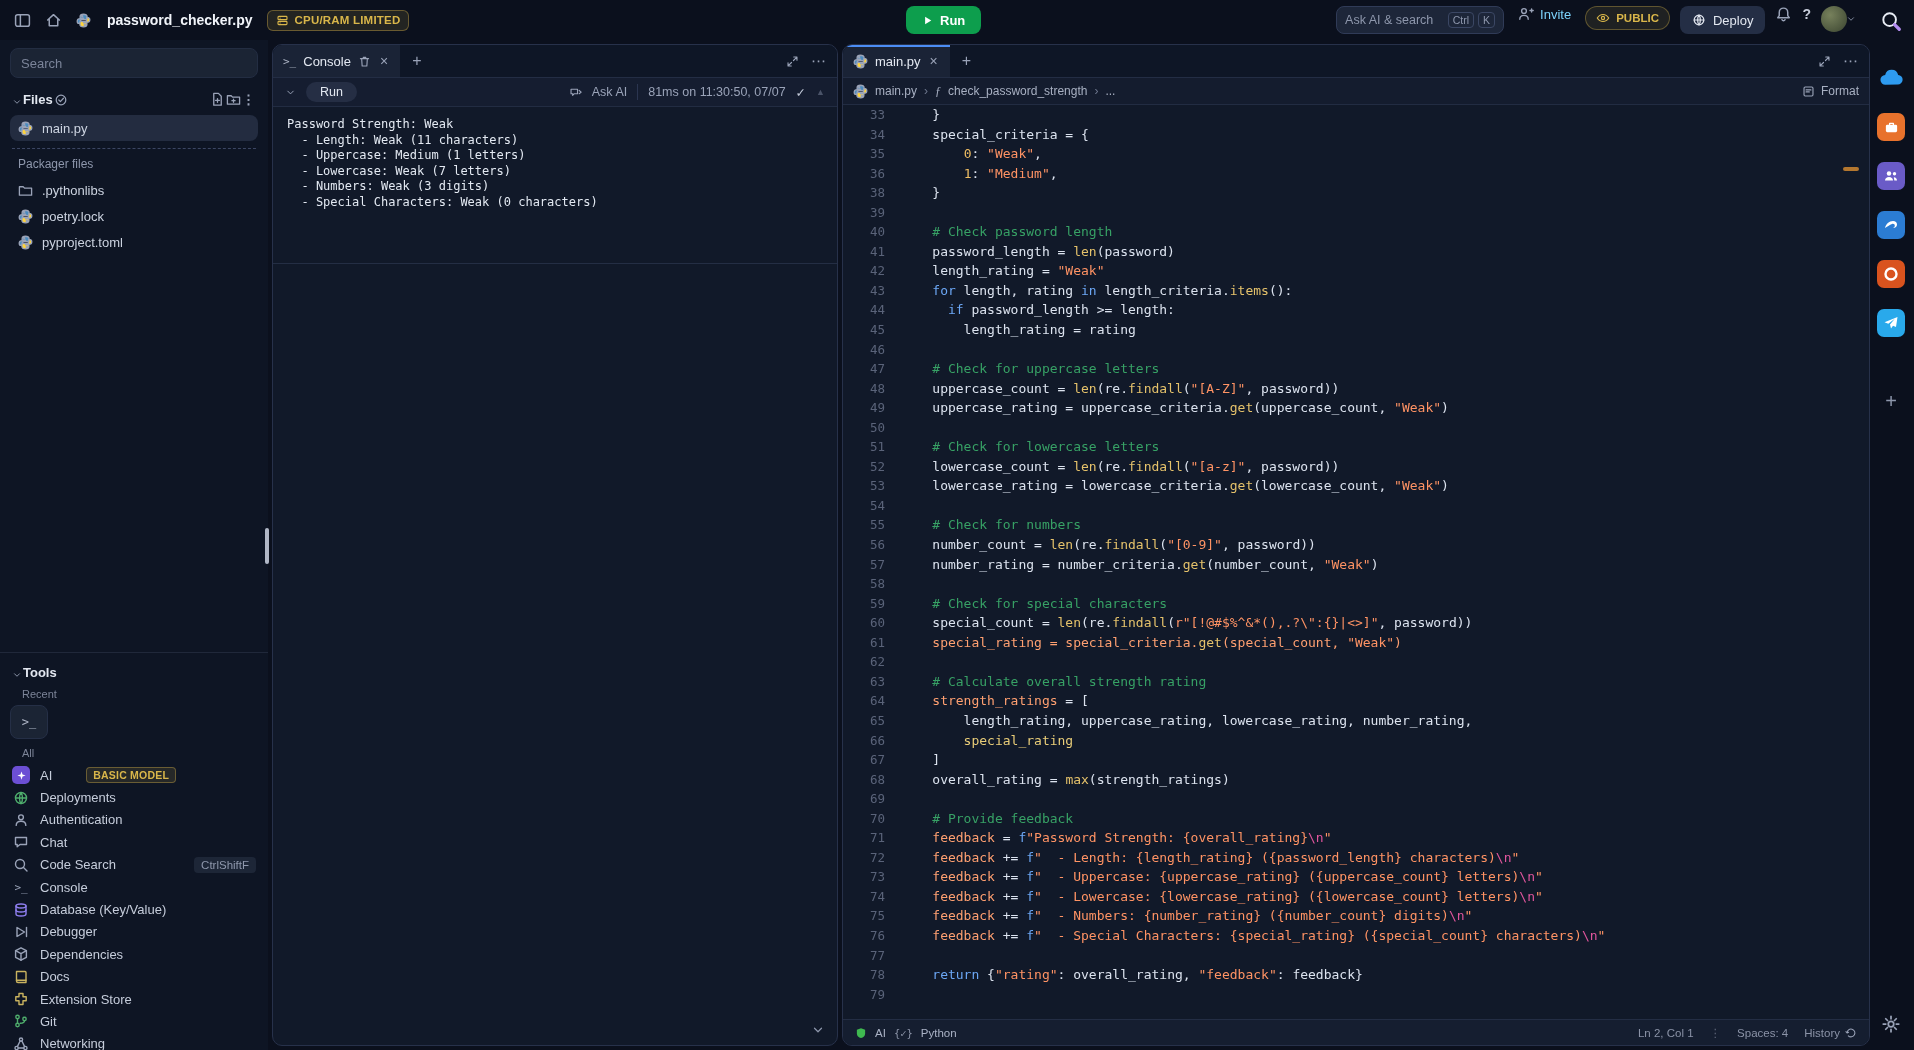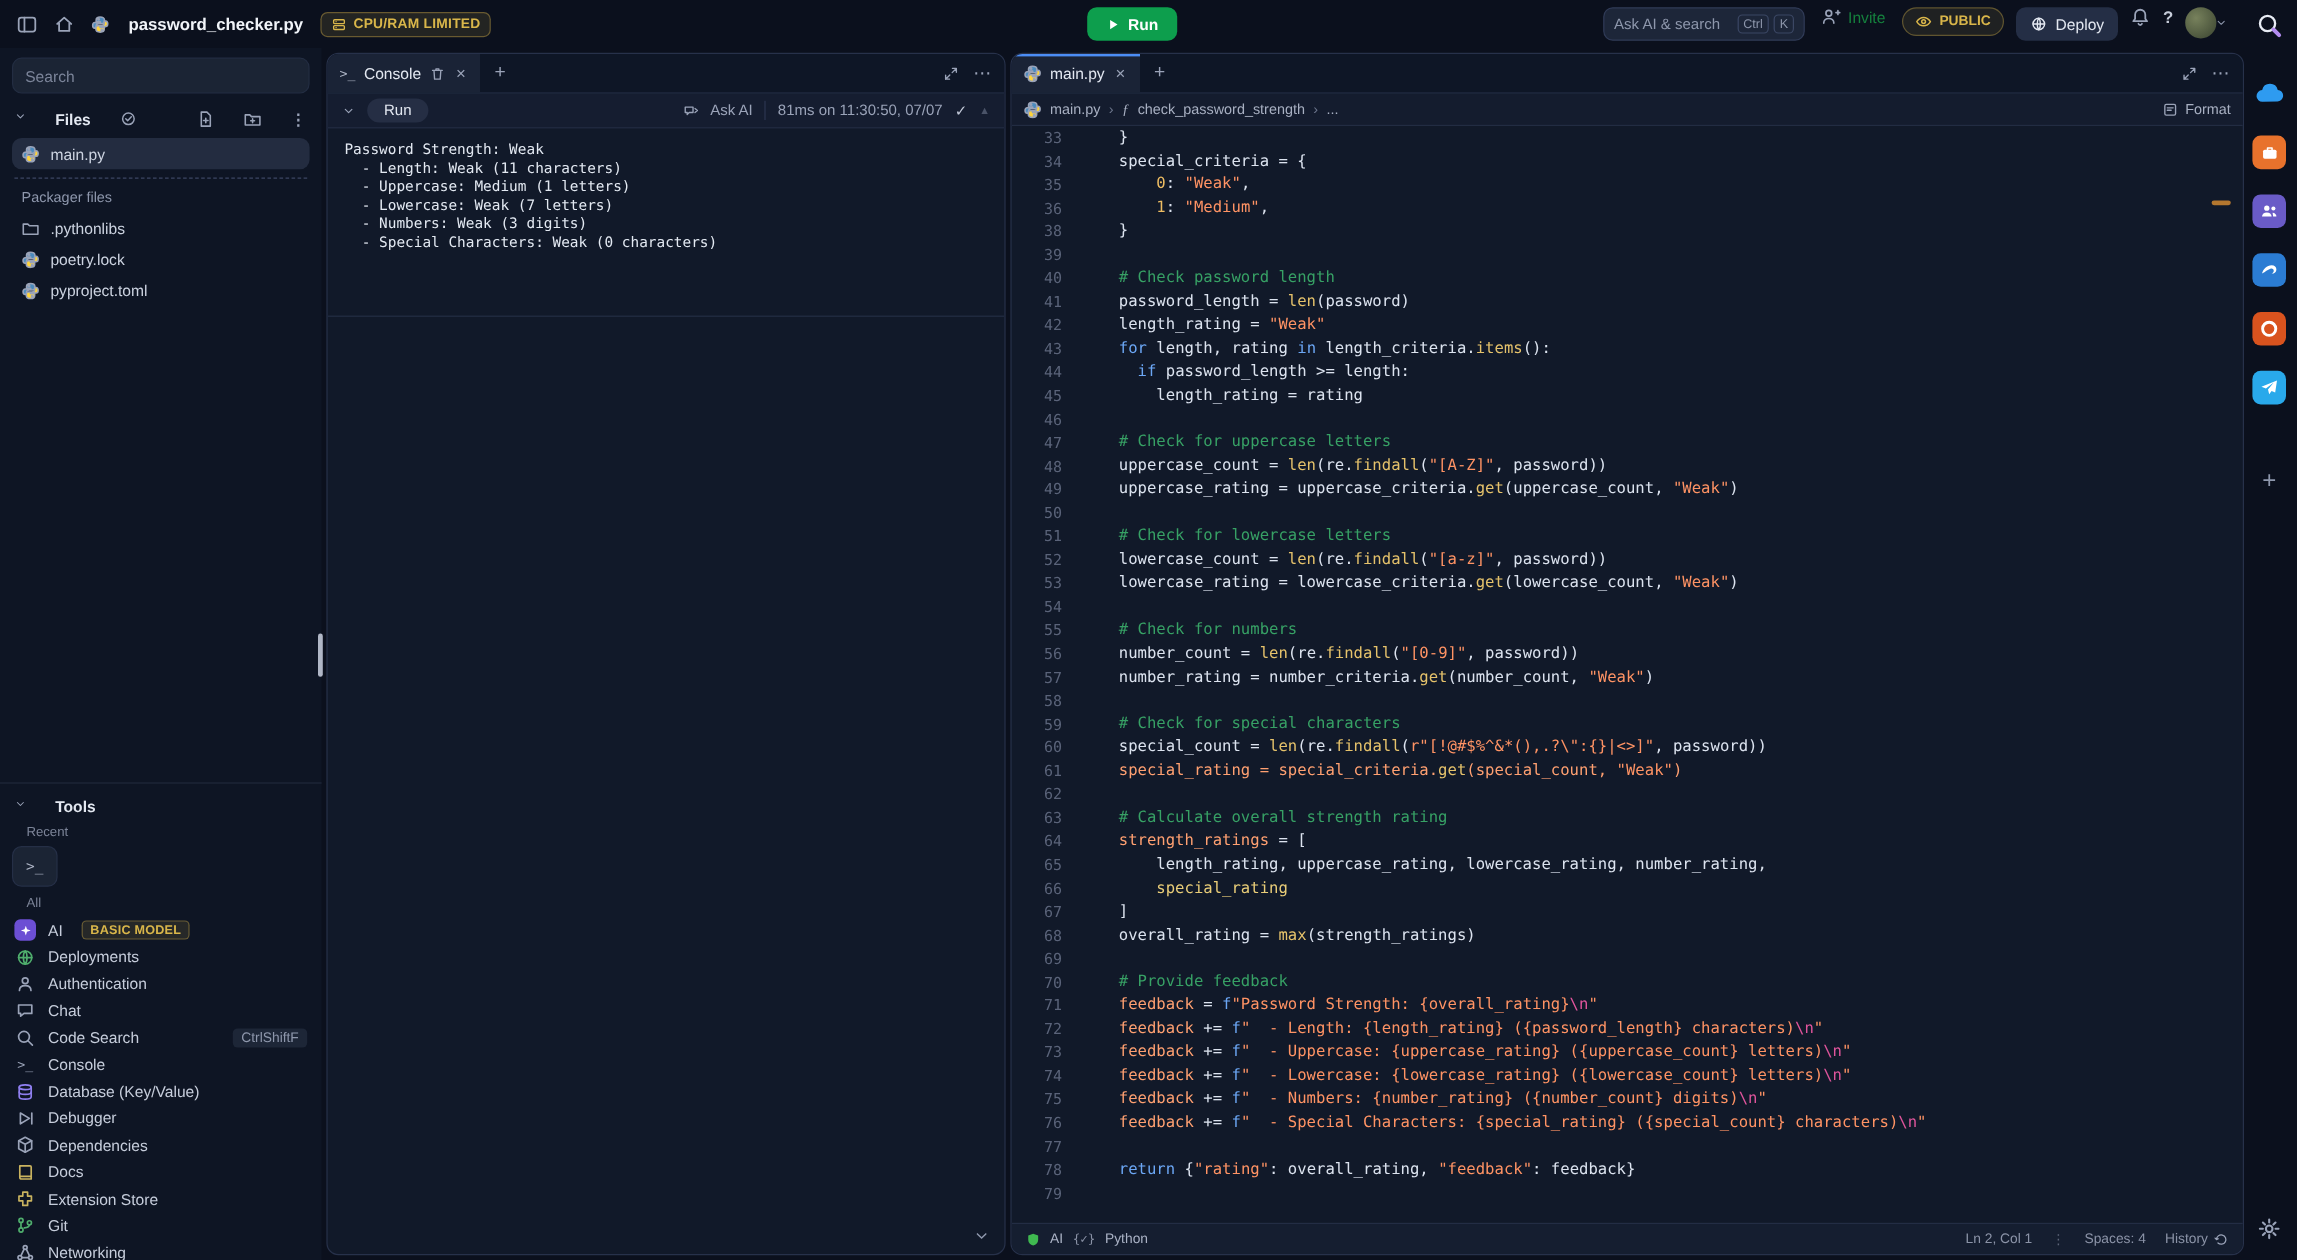--- a/index.html
+++ b/index.html
@@ -13,57 +13,57 @@
   .topbar{position:absolute;left:0;top:0;right:46px;height:40px;display:flex;align-items:center;padding:0 0 0 14px;gap:14px;}
   .title{font-size:14px;font-weight:700;color:#f1f4f9;margin-left:2px}
   .badge-y{display:inline-flex;align-items:center;gap:6px;font-size:11.5px;font-weight:700;color:#d9b64a;
     background:rgba(217,182,74,.12);border:1px solid rgba(217,182,74,.38);border-radius:6px;padding:3px 8px;letter-spacing:.2px}
   .runbtn{position:absolute;left:906px;top:6px;height:28px;display:inline-flex;align-items:center;gap:7px;
     background:#0d9e4d;border-radius:8px;padding:0 16px;font-size:13px;font-weight:700;color:#fff;cursor:pointer}
   .tb-right{position:absolute;right:58px;top:6px;height:28px;display:flex;align-items:flex-start;gap:10px}
   .searchpill{display:flex;align-items:center;gap:8px;width:168px;height:28px;background:#1d2639;border:1px solid #303b57;
     border-radius:8px;padding:0 8px;box-sizing:border-box;color:#8e97ac;font-size:12.5px;cursor:text}
   .kbd{border:1px solid #3b4764;border-radius:4px;font-size:10.5px;color:#8e97ac;padding:1px 4px;line-height:12px}
-  .tb-item{display:flex;align-items:center;gap:6px;font-size:13px;color:#15803d;cursor:pointer;padding:0 4px}
+  .tb-item{display:flex;align-items:center;gap:6px;font-size:13px;color:#7dd3fc;cursor:pointer;padding:0 4px}
   .pillpub{display:inline-flex;align-items:center;gap:6px;font-size:11.5px;font-weight:700;color:#d9b64a;
     background:rgba(217,182,74,.1);border:1px solid rgba(217,182,74,.35);border-radius:14px;padding:4px 10px;cursor:pointer}
   .deploybtn{display:inline-flex;align-items:center;gap:7px;height:28px;background:#242e45;border-radius:8px;padding:0 12px;
     font-size:13px;color:#e3e8f1;cursor:pointer}
   .qmark{font-size:14px;font-weight:700;color:#c7cdda;cursor:pointer}
   .avatar{width:26px;height:26px;border-radius:50%;background:radial-gradient(circle at 35% 35%,#77815c,#3a4430);cursor:pointer}
   .avchev{color:#8e97ac;margin-left:-4px}
 
   
   .rail{position:absolute;top:0;right:0;width:46px;bottom:0;display:flex;flex-direction:column;align-items:center;padding-top:10px;box-sizing:border-box}
   .rail .apps{display:flex;flex-direction:column;gap:21px;margin-top:32px;align-items:center}
   .appico{width:28px;height:28px;border-radius:7px;display:flex;align-items:center;justify-content:center;cursor:pointer}
   .rail .plus{margin-top:54px;font-size:20px;color:#8e97ac;cursor:pointer;line-height:20px}
   .rail .gear{position:absolute;bottom:16px;cursor:pointer;color:#9aa3b8}
 
   
   .sidebar{position:absolute;left:0;top:40px;width:268px;bottom:0;background:#0e1524;padding:8px 10px;box-sizing:border-box;font-size:13px}
   .sb-search{width:100%;height:30px;background:#1b2434;border:1px solid #232d42;border-radius:8px;color:#c8cfdd;
     font-size:13px;padding:0 10px;box-sizing:border-box;font-family:"Liberation Sans",sans-serif;outline:none}
   .sb-search::placeholder{color:#7b8499}
-  .sec-head{display:flex;align-items:flex-start;gap:24px;margin:14px 2px 8px 2px;font-weight:700;color:#e3e8f1}
+  .sec-head{display:flex;align-items:flex-end;gap:1px;margin:14px 2px 8px 2px;font-weight:700;color:#e3e8f1}
   .sec-head .spacer{flex:1}
   .sec-head .hic{color:#9aa3b8;cursor:pointer}
   .frow{display:flex;align-items:center;gap:9px;height:26px;border-radius:8px;padding:0 8px;color:#ccd3e0;cursor:pointer}
   .frow.sel{background:#232c40}
   .dashed{border-top:1px dashed #3c4663;margin:7px 2px}
   .mini-label{font-size:12px;color:#8e97ac;margin:8px 0 6px 8px}
   .tools{position:absolute;left:0;right:0;top:612px;bottom:0;border-top:1px solid #20283a;padding:10px;box-sizing:border-box;overflow:hidden}
   .tiny-label{font-size:11px;color:#7c8498;margin:8px 0 5px 12px}
   .recentbtn{width:36px;height:32px;background:#1b2434;border:1px solid #252f46;border-radius:8px;display:flex;align-items:center;justify-content:center;
     font-family:"DejaVu Sans Mono",monospace;font-size:12px;color:#aeb5c6;cursor:pointer}
   .trow{display:flex;align-items:center;gap:10px;height:22.4px;color:#c6cddb;cursor:pointer;padding:0 2px}
   .trow .tlabel{white-space:nowrap}
   .aichip{width:18px;height:18px;border-radius:5px;background:#6c4fd4;display:flex;align-items:center;justify-content:center;color:#fff}
   .badge-sm{font-size:10.5px;font-weight:700;color:#d9b64a;background:rgba(217,182,74,.12);border:1px solid rgba(217,182,74,.38);
-    border-radius:4px;padding:1px 6px;margin-left:6px;letter-spacing:.2px}
+    border-radius:4px;padding:1px 6px;margin-left:24px;letter-spacing:.2px}
   .shortcut{margin-left:auto;font-size:11.5px;color:#8e97ac;background:#1d2637;border-radius:4px;padding:2px 7px}
   .handle{position:absolute;left:265px;top:528px;width:4px;height:36px;border-radius:2px;background:#c2c9d8;opacity:.9}
 
   
   .pane{position:absolute;top:44px;bottom:4px;background:#111929;border:1px solid #27314a;border-radius:10px;overflow:hidden}
   .pane.console{left:272px;width:564px}
   .pane.editor{left:842px;width:1026px}
   .tabstrip{height:32px;background:#0e1626;border-bottom:1px solid #232d44;display:flex;align-items:stretch;position:relative}
   .tab{display:flex;align-items:center;gap:7px;padding:0 10px;font-size:13px;color:#e3e8f1;background:#1a2336;cursor:pointer;position:relative}
   .tab.bluetop::before{content:"";position:absolute;left:0;right:0;top:0;height:2px;background:#4c8df5}

